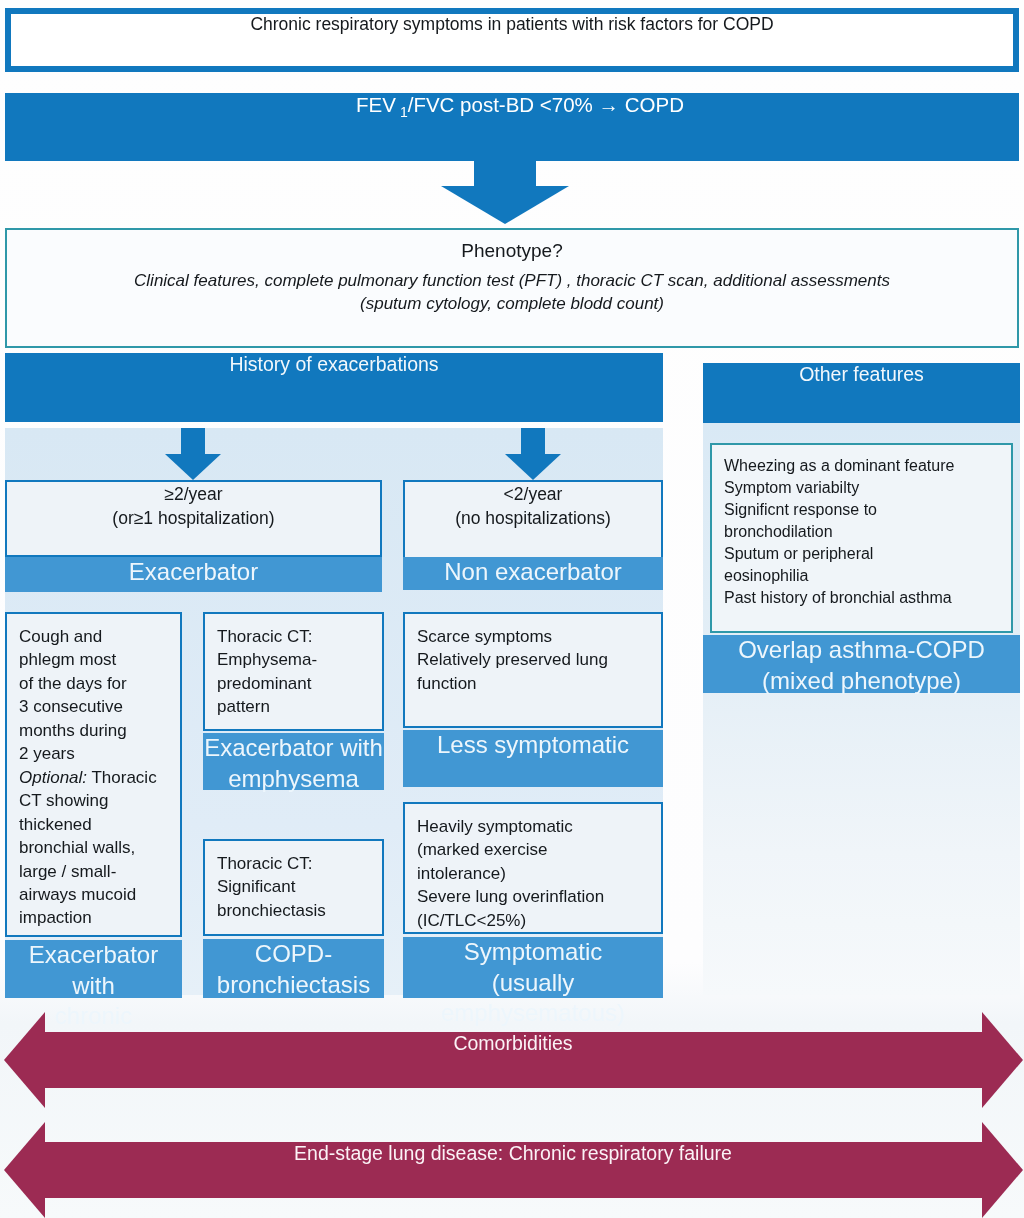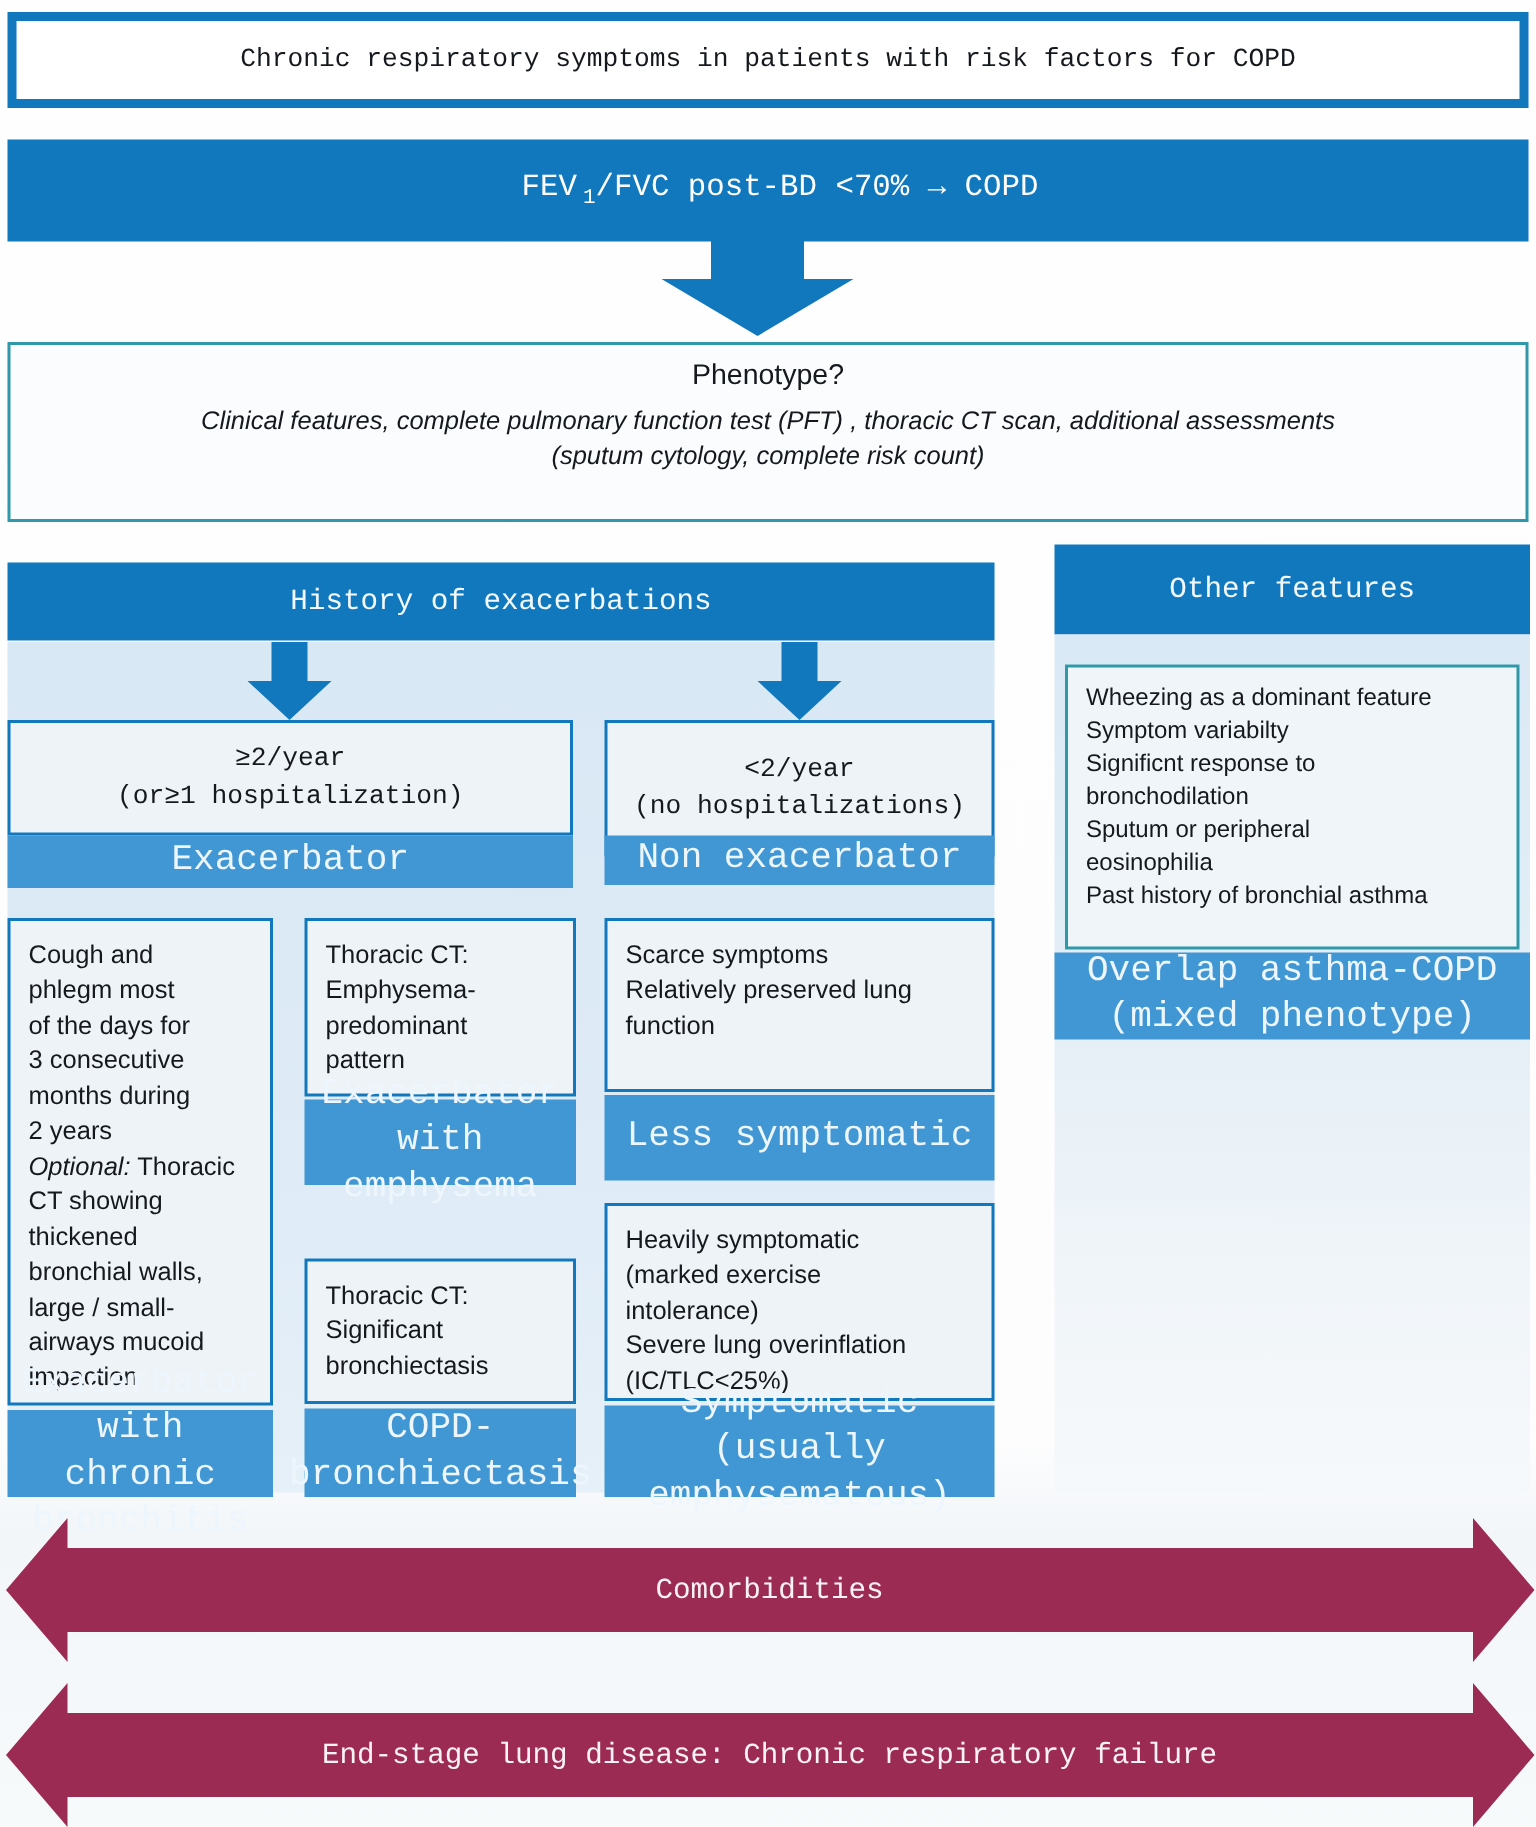--- a/index.html
+++ b/index.html
@@ -15,21 +15,21 @@
   body{
     font-family:"Liberation Sans","DejaVu Sans",sans-serif;
     color:var(--ink);
     background:#ffffff;
   }
   #canvas{
     position:relative;width:1024px;height:1218px;overflow:hidden;
     background:linear-gradient(180deg,#fefefe 0%,#fdfdfe 79%,#f2f6f9 84%,#f7fafb 100%);
   }
   .abs{position:absolute;box-sizing:border-box;}
-  .center-flex{display:flex;align-items:center;justify-content:center;text-align:center;font-family:Liberation Mono, monospace;}
+  .center-flex{display:flex;justify-content:center;text-align:center;}
   .pre{white-space:pre-line;}
 
   
   .top-banner{
     left:5px;top:8px;width:1014px;height:64px;
     background:#ffffff;border:6px solid var(--header-blue);
     font-size:17.5px;
   }
   
   .fev-bar{
@@ -50,21 +50,21 @@
   .phenotype-box{
     left:5px;top:228px;width:1014px;height:120px;
     background:#fafcfe;border:2px solid var(--teal-border);
     text-align:center;padding-top:10px;
   }
   .phenotype-title{font-size:19px;}
   .phenotype-subtitle{font-size:17px;font-style:italic;line-height:1.35;margin-top:8px;}
 
   
   .sec-header{background:var(--header-blue);color:#f2f8fc;font-size:19.5px;}
-  .history-header{left:5px;top:375px;width:658px;height:52px;}
+  .history-header{left:5px;top:353px;width:658px;height:69px;}
   .other-header{left:703px;top:363px;width:317px;height:60px;}
 
   
   .history-panel{
     left:5px;top:428px;width:658px;height:567px;
     background:linear-gradient(180deg,#d8e8f4 0%,#e0ecf7 70%,#e6f0f8 100%);
   }
   .other-panel{
     left:703px;top:423px;width:317px;height:572px;
     background:linear-gradient(180deg,#d9e9f5 0%,#e3eef6 40%,#f0f5f9 75%,#f6f9fb 100%);
@@ -143,21 +143,21 @@
   <div class="abs fev-bar center-flex">
     <span><span>FEV</span><sub>1</sub><span>/FVC post-BD &lt;70% → COPD</span></span>
   </div>
 
   <div class="abs big-arrow-stem"></div>
   <div class="abs big-arrow-head"></div>
 
   <div class="abs phenotype-box">
     <div class="phenotype-title">Phenotype?</div>
     <div class="phenotype-subtitle pre">Clinical features, complete pulmonary function test (PFT) , thoracic CT scan, additional assessments
-(sputum cytology, complete risk count)</div>
+(sputum cytology, complete blodd count)</div>
   </div>
 
   <div class="abs sec-header history-header center-flex">
     <span>History of exacerbations</span>
   </div>
   <div class="abs history-panel"></div>
 
   <div class="abs branch-stem stem-left"></div>
   <div class="abs branch-head head-left"></div>
   <div class="abs branch-stem stem-right"></div>

